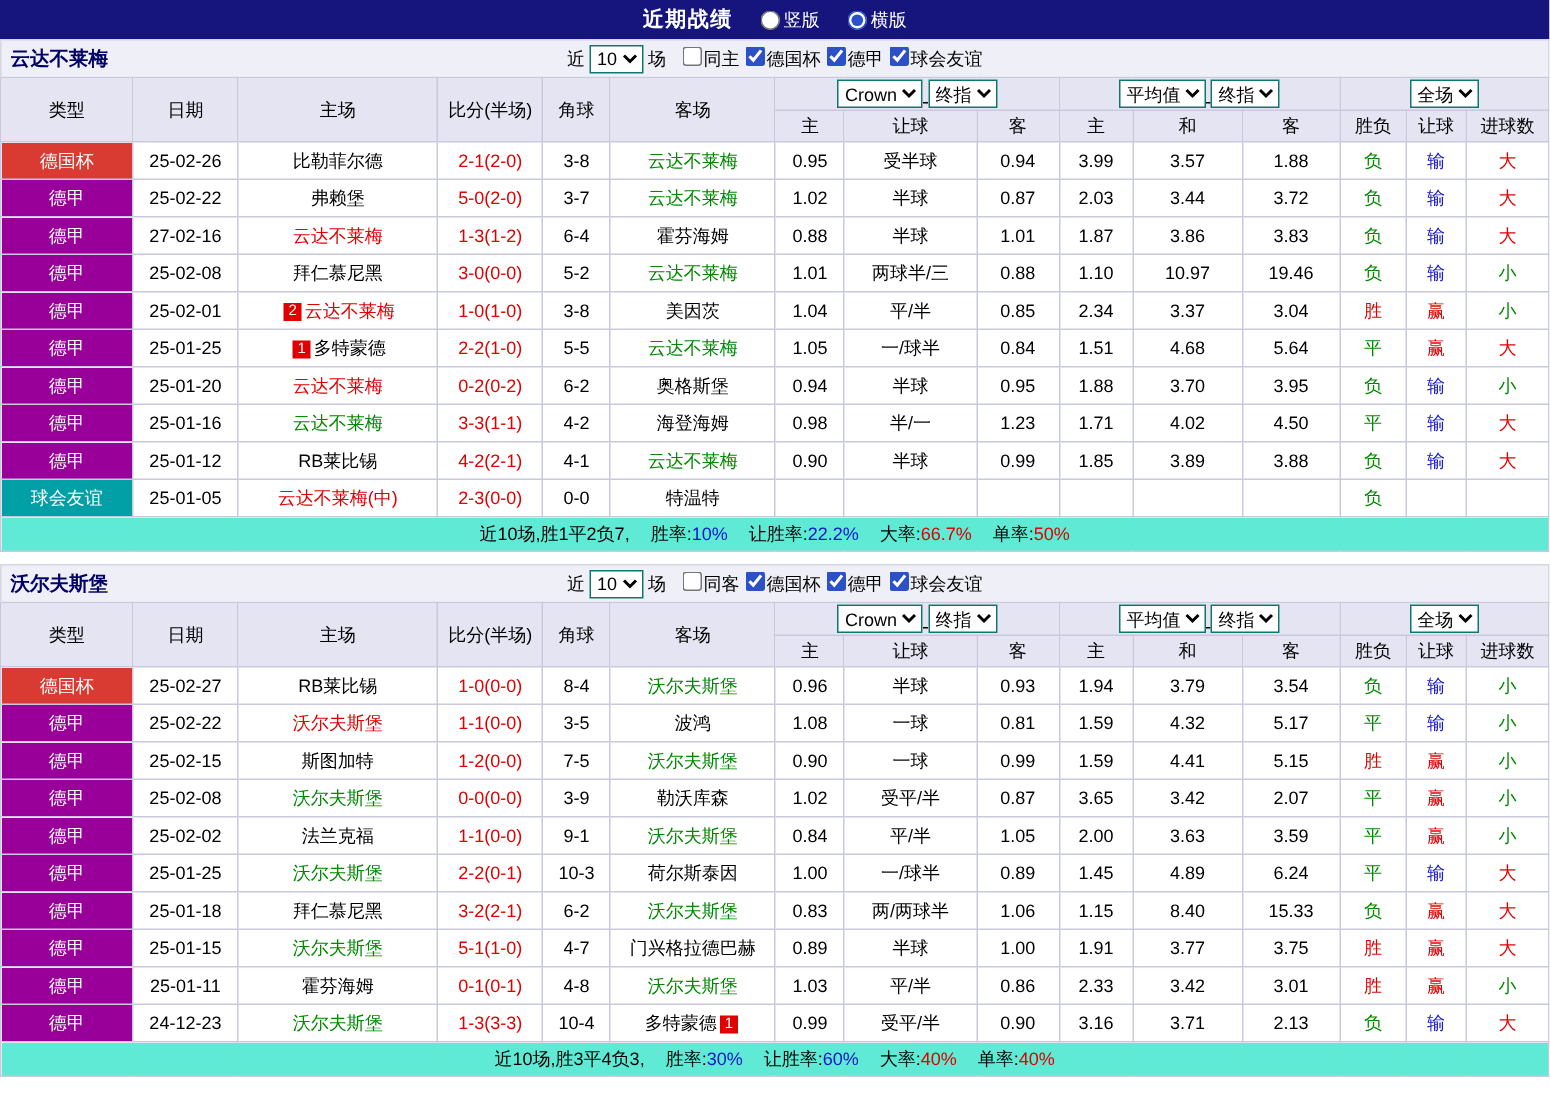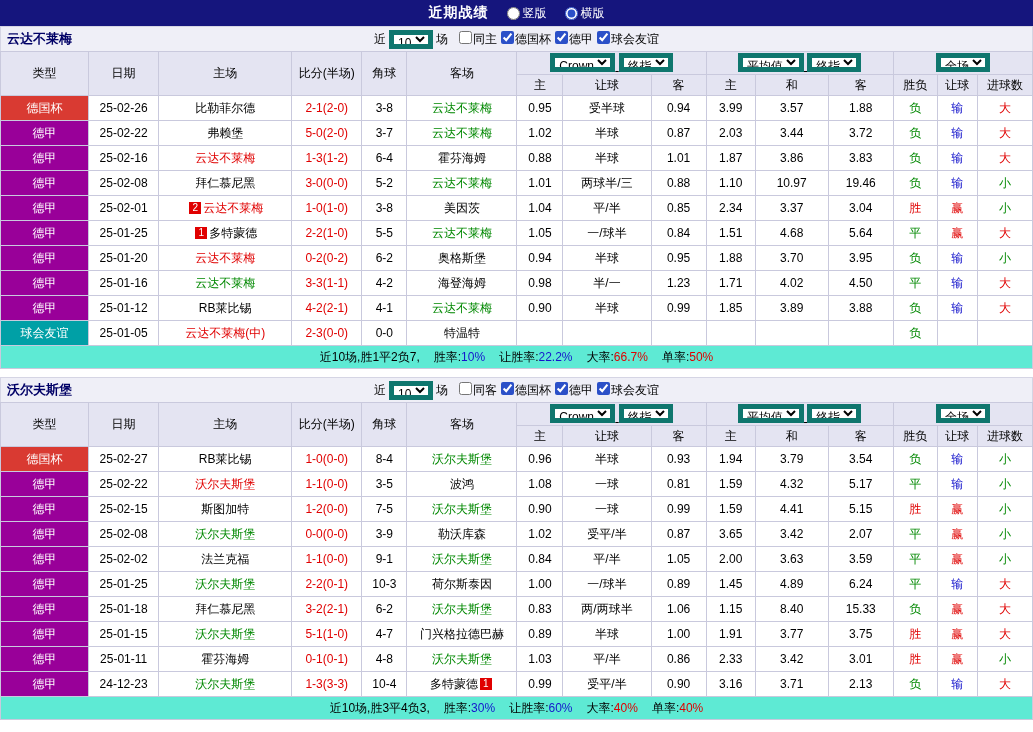--- a/index.html
+++ b/index.html
@@ -8,21 +8,21 @@
 
   .topbar{height:26px;background:#15157d;display:flex;align-items:center;justify-content:center;gap:18px;color:#fff;}
   .topbar-title{font-weight:bold;font-size:14px;letter-spacing:1px;}
   .radio-label{display:inline-flex;align-items:center;gap:3px;cursor:pointer;color:#fff;}
   input[type=radio],input[type=checkbox]{margin:0;accent-color:#2b50c8;width:13px;height:13px;}
 
   .section{margin-bottom:8px;}
   .section-header{position:relative;height:25px;background:#efeff7;border:1px solid #d5d5e4;border-bottom:none;display:flex;align-items:center;}
   .team-name{position:absolute;left:6px;font-weight:bold;font-size:13px;color:#000066;}
   .controls{margin:0 auto;display:flex;align-items:center;gap:3px;}
-  .count-select,.sel-th select{height:19px;font-size:12px;border:5px solid #0f766e;background:#fff;}
+  .count-select,.sel-th select{height:19px;font-size:12px;border:1px solid #0f766e;background:#fff;}
   .cb-wrap{display:inline-flex;align-items:center;gap:4px;margin-left:8px;}
   .cb-label{display:inline-flex;align-items:flex-start;gap:1px;cursor:pointer;}
 
   .stats-table{width:100%;border-collapse:collapse;table-layout:fixed;border-radius:15px;}
   .stats-table th,.stats-table td{border:1px solid #c9c9dd;text-align:center;padding:1px 2px;overflow:hidden;white-space:nowrap;}
   thead th{background:#e4e4f2;font-weight:normal;height:21px;}
   .sel-th{padding:1px 0;text-decoration:underline;}
   .sel-th select{max-width:48%;}
   tbody td{height:25px;background:#fff;}
   .summary{height:23px;background:#5eead4;text-align:center;}
@@ -152,21 +152,21 @@
     <td>2.03</td>
     <td>3.44</td>
     <td>3.72</td>
     <td class="c-green">负</td>
     <td class="c-blue">输</td>
     <td class="c-red">大</td>
   </tr>
 
   <tr>
     <td class="type-cell t-league">德甲</td>
-    <td>25-02-16</td>
+    <td>27-02-16</td>
     <td class="c-red">云达不莱梅</td>
     <td class="score-cell">1-3(1-2)</td>
     <td>6-4</td>
     <td class="c-black">霍芬海姆</td>
     <td>0.88</td>
     <td>半球</td>
     <td>1.01</td>
     <td>1.87</td>
     <td>3.86</td>
     <td>3.83</td>

